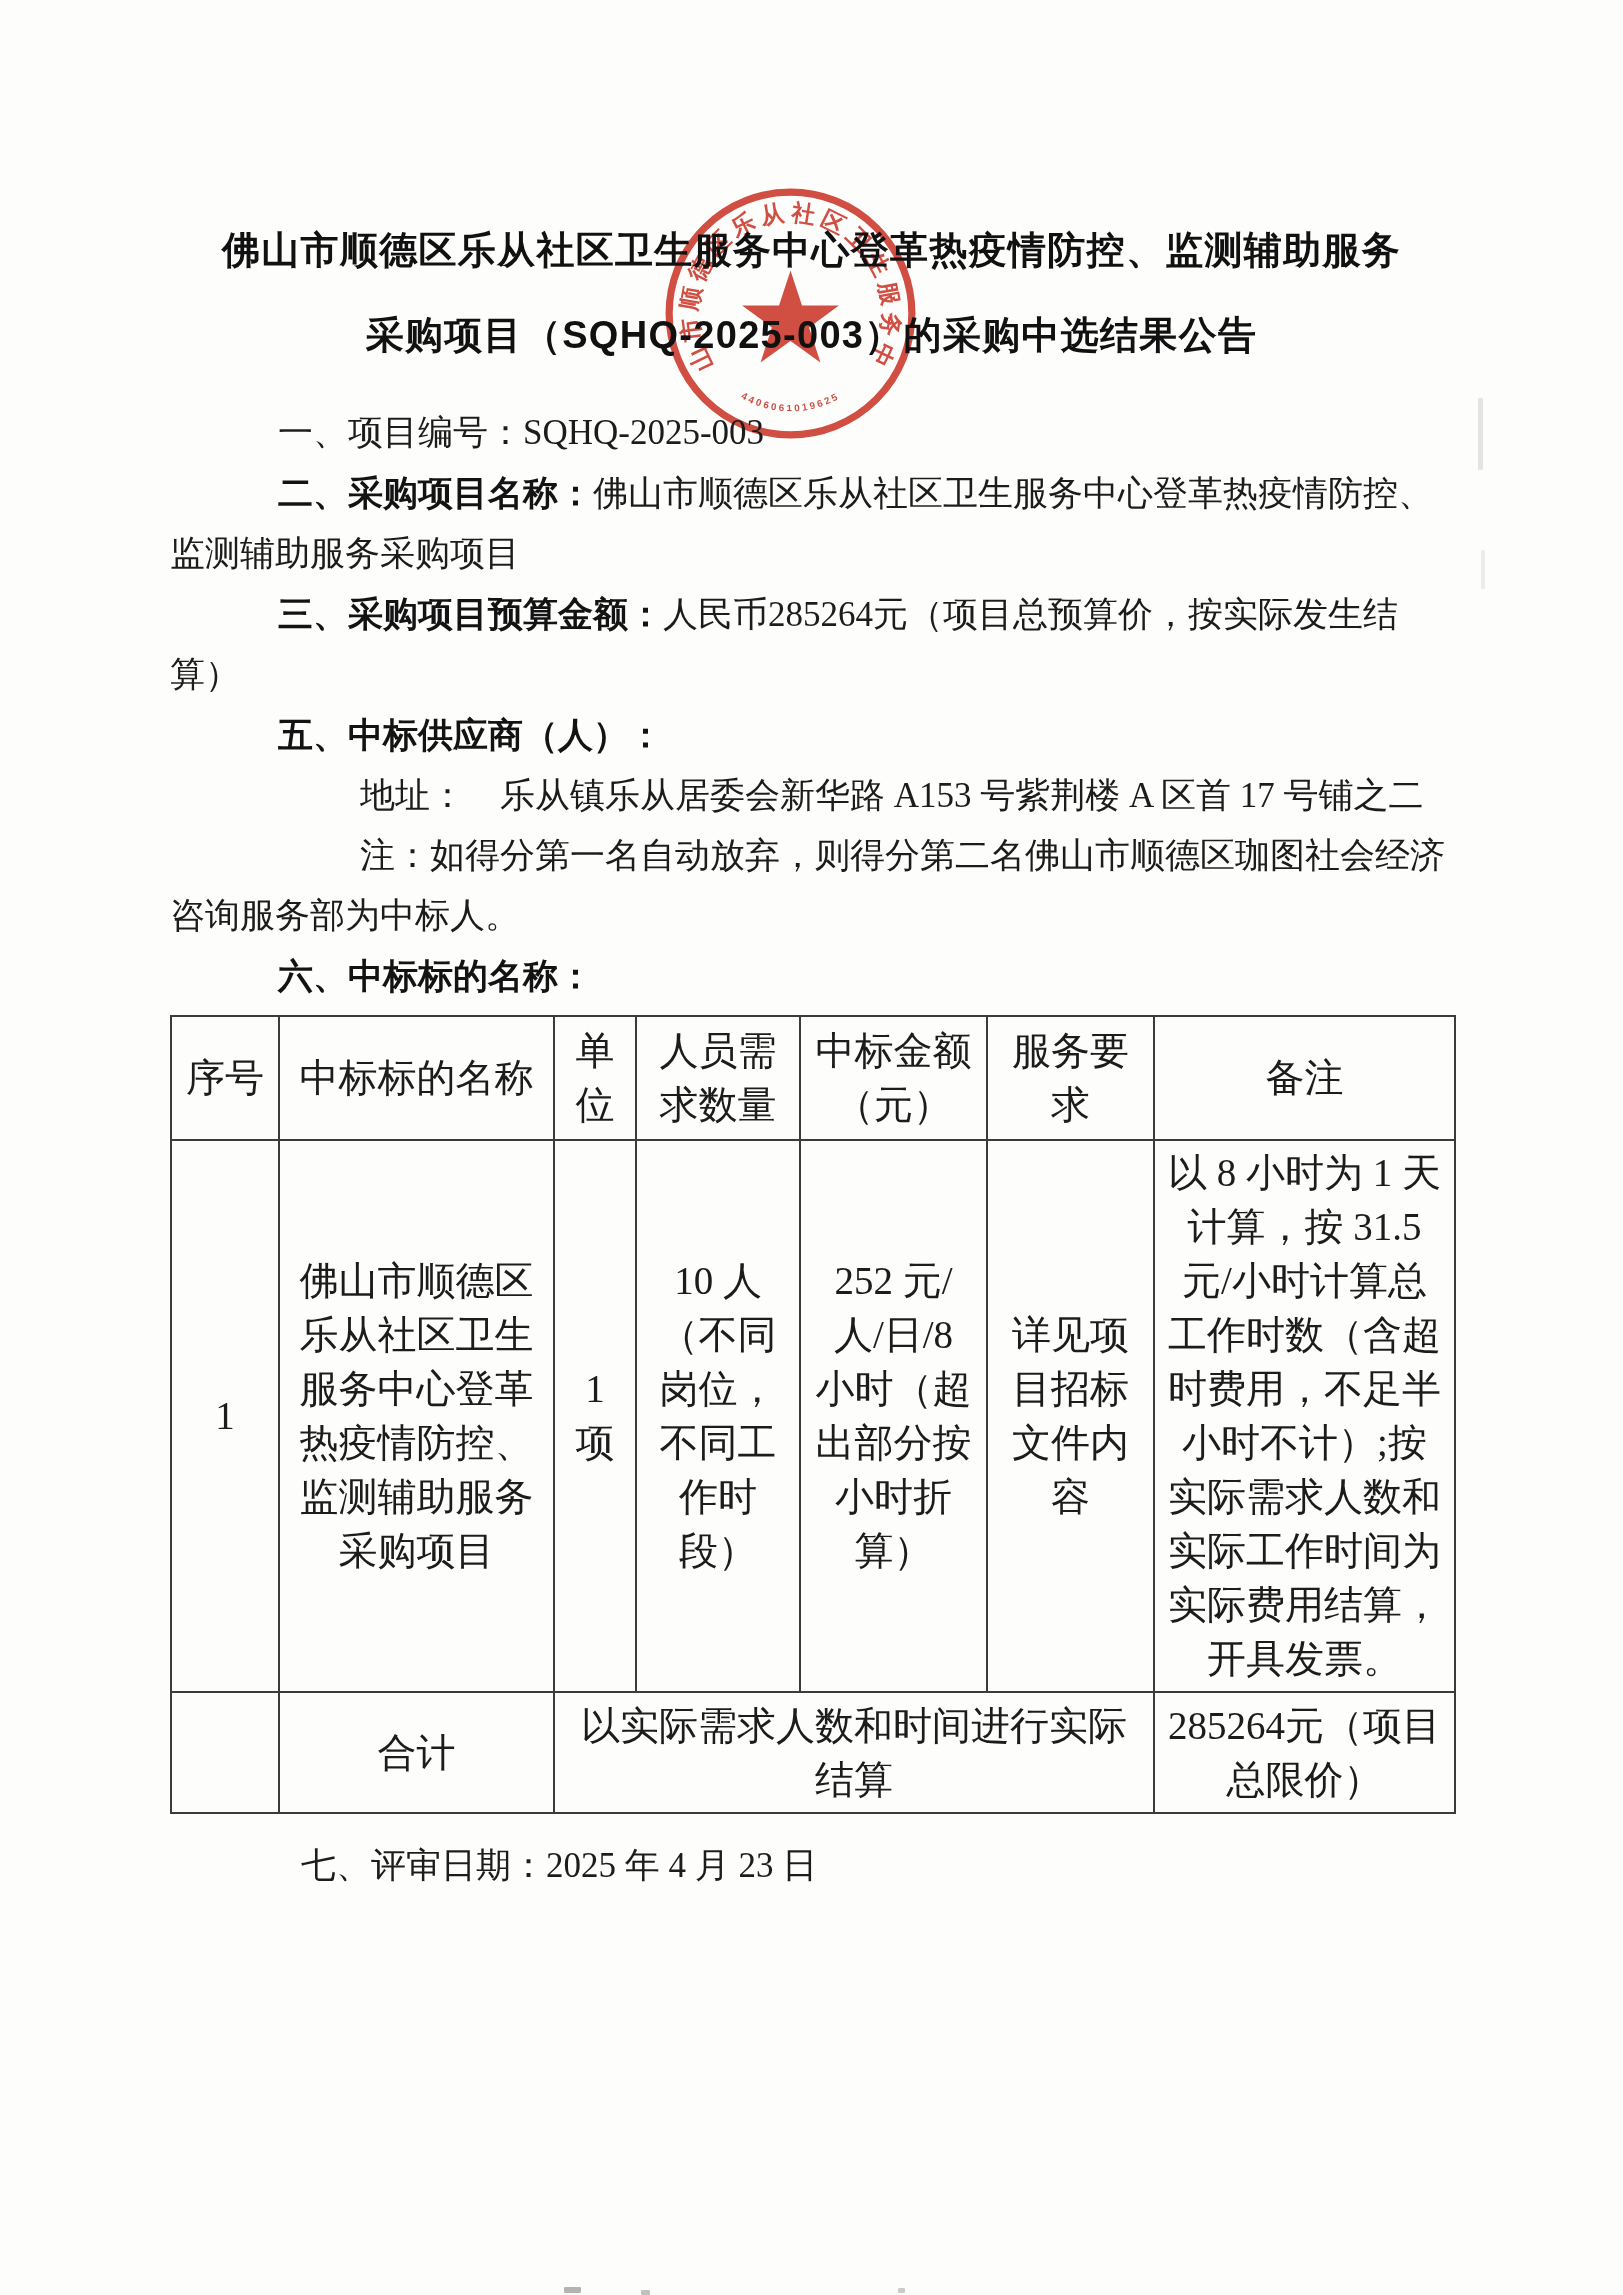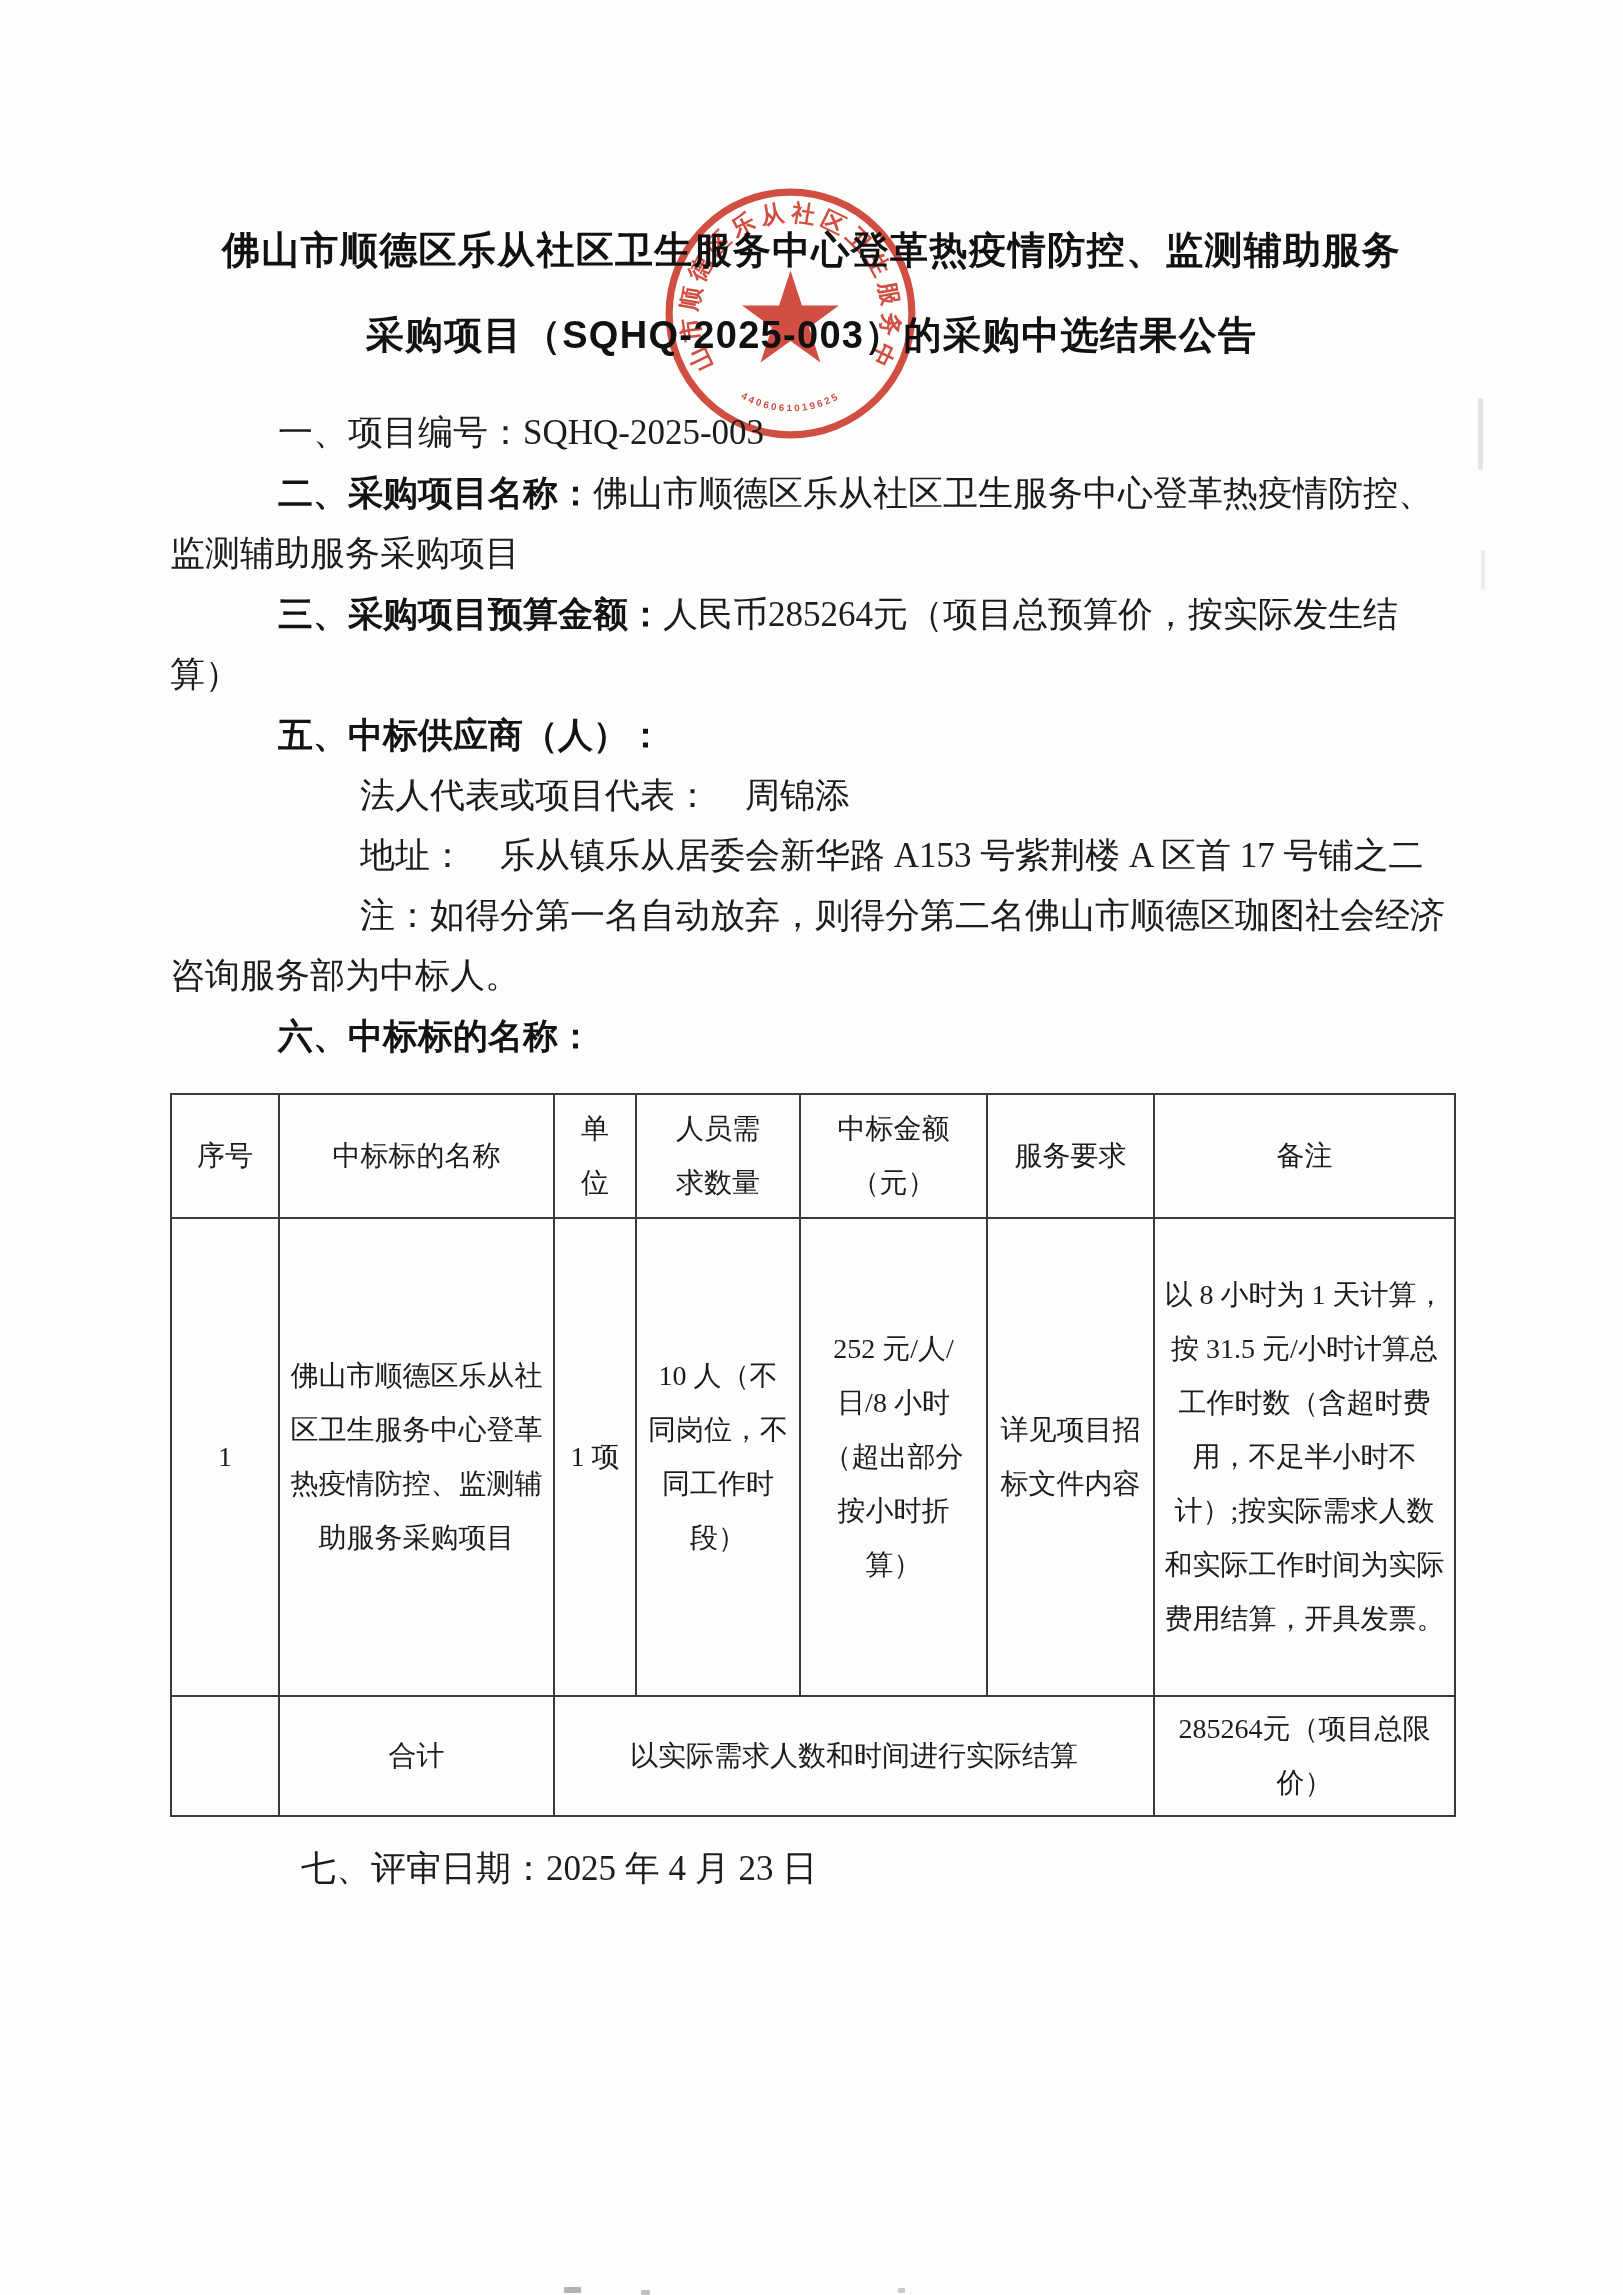--- a/index.html
+++ b/index.html
@@ -21,21 +21,21 @@
   .para.item   { text-indent:108px; }
   .para.sub    { text-indent:190px; }
   .para.note   { text-indent:190px; }
   .para.footer { text-indent:131px; margin-top:22px; }
 
   .lbl { }
   .b { font-family:Liberation Sans, sans-serif; font-weight:700; color:#131313; }
 
   table.result {
     border-collapse:collapse; table-layout:fixed; width:1283px;
-    margin-top:26px; font-size:28px; line-height:54px; color:#1c1c1c;
+    margin-top:8px; font-size:39px; line-height:54px; color:#1c1c1c;
   }
   table.result td {
     border:2.6px solid #3b3b3b; text-align:center; vertical-align:middle;
     padding:5.2px 9.2px; word-break:break-word; overflow-wrap:anywhere;
   }
   td.hdr { white-space:pre-line; }
   tr.hrow  { height:124px; }
   tr.drow  { height:478px; }
   tr.trow  { height:118px;border-radius:30px; }
 
@@ -83,21 +83,20 @@
     <p class="para item"><span class="lbl">一、项目编号：</span><span>SQHQ-2025-003</span></p>
 
     <p class="para item"><span class="lbl b">二、采购项目名称：</span><span>佛山市顺德区乐从社区卫生服务中心登革热疫情防控、监测辅助服务采购项目</span></p>
 
     <p class="para item"><span class="lbl b">三、采购项目预算金额：</span><span>人民币285264元（项目总预算价，按实际发生结算）</span></p>
 
 
     <p class="para item"><span class="lbl b">五、中标供应商（人）：</span></p>
 
 
-    <p class="para sub"><span>法人代表或项目代表：</span><span>　周锦添</span></p>
 
     <p class="para sub"><span>地址：</span><span>　乐从镇乐从居委会新华路 A153 号紫荆楼 A 区首 17 号铺之二</span></p>
 
     <p class="para note">注：如得分第一名自动放弃，则得分第二名佛山市顺德区珈图社会经济咨询服务部为中标人。</p>
 
     <p class="para item"><span class="lbl b">六、中标标的名称：</span></p>
 
     <table class="result">
       <colgroup>
         <col style="width:108px">

